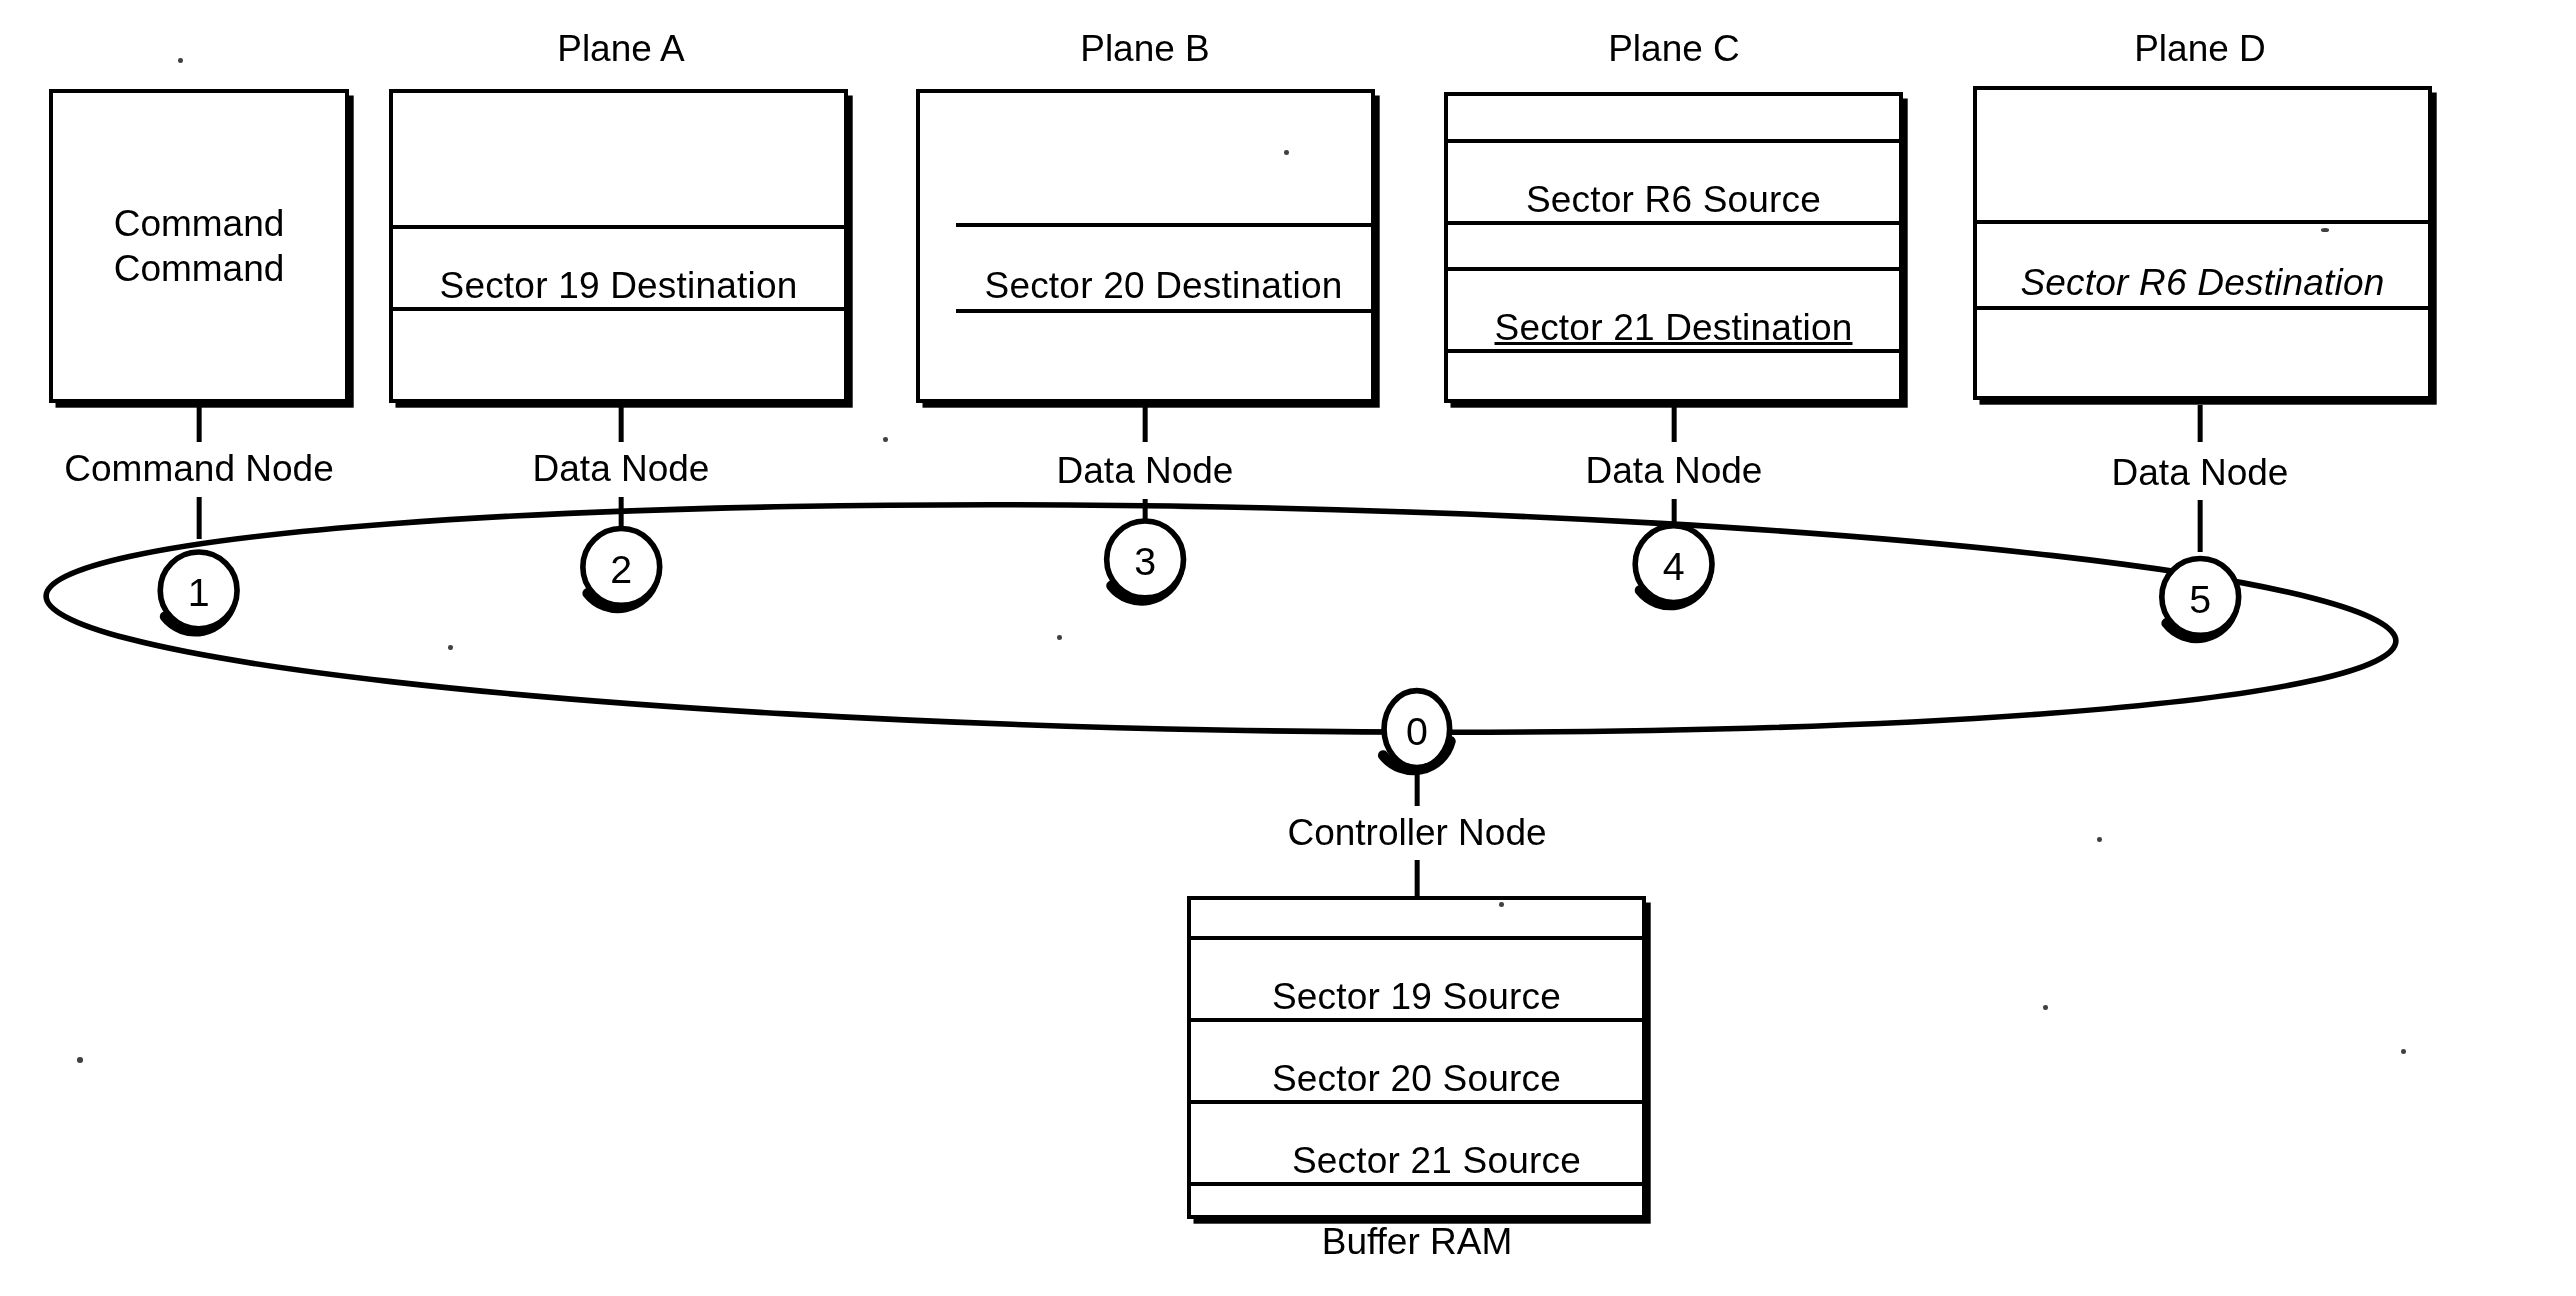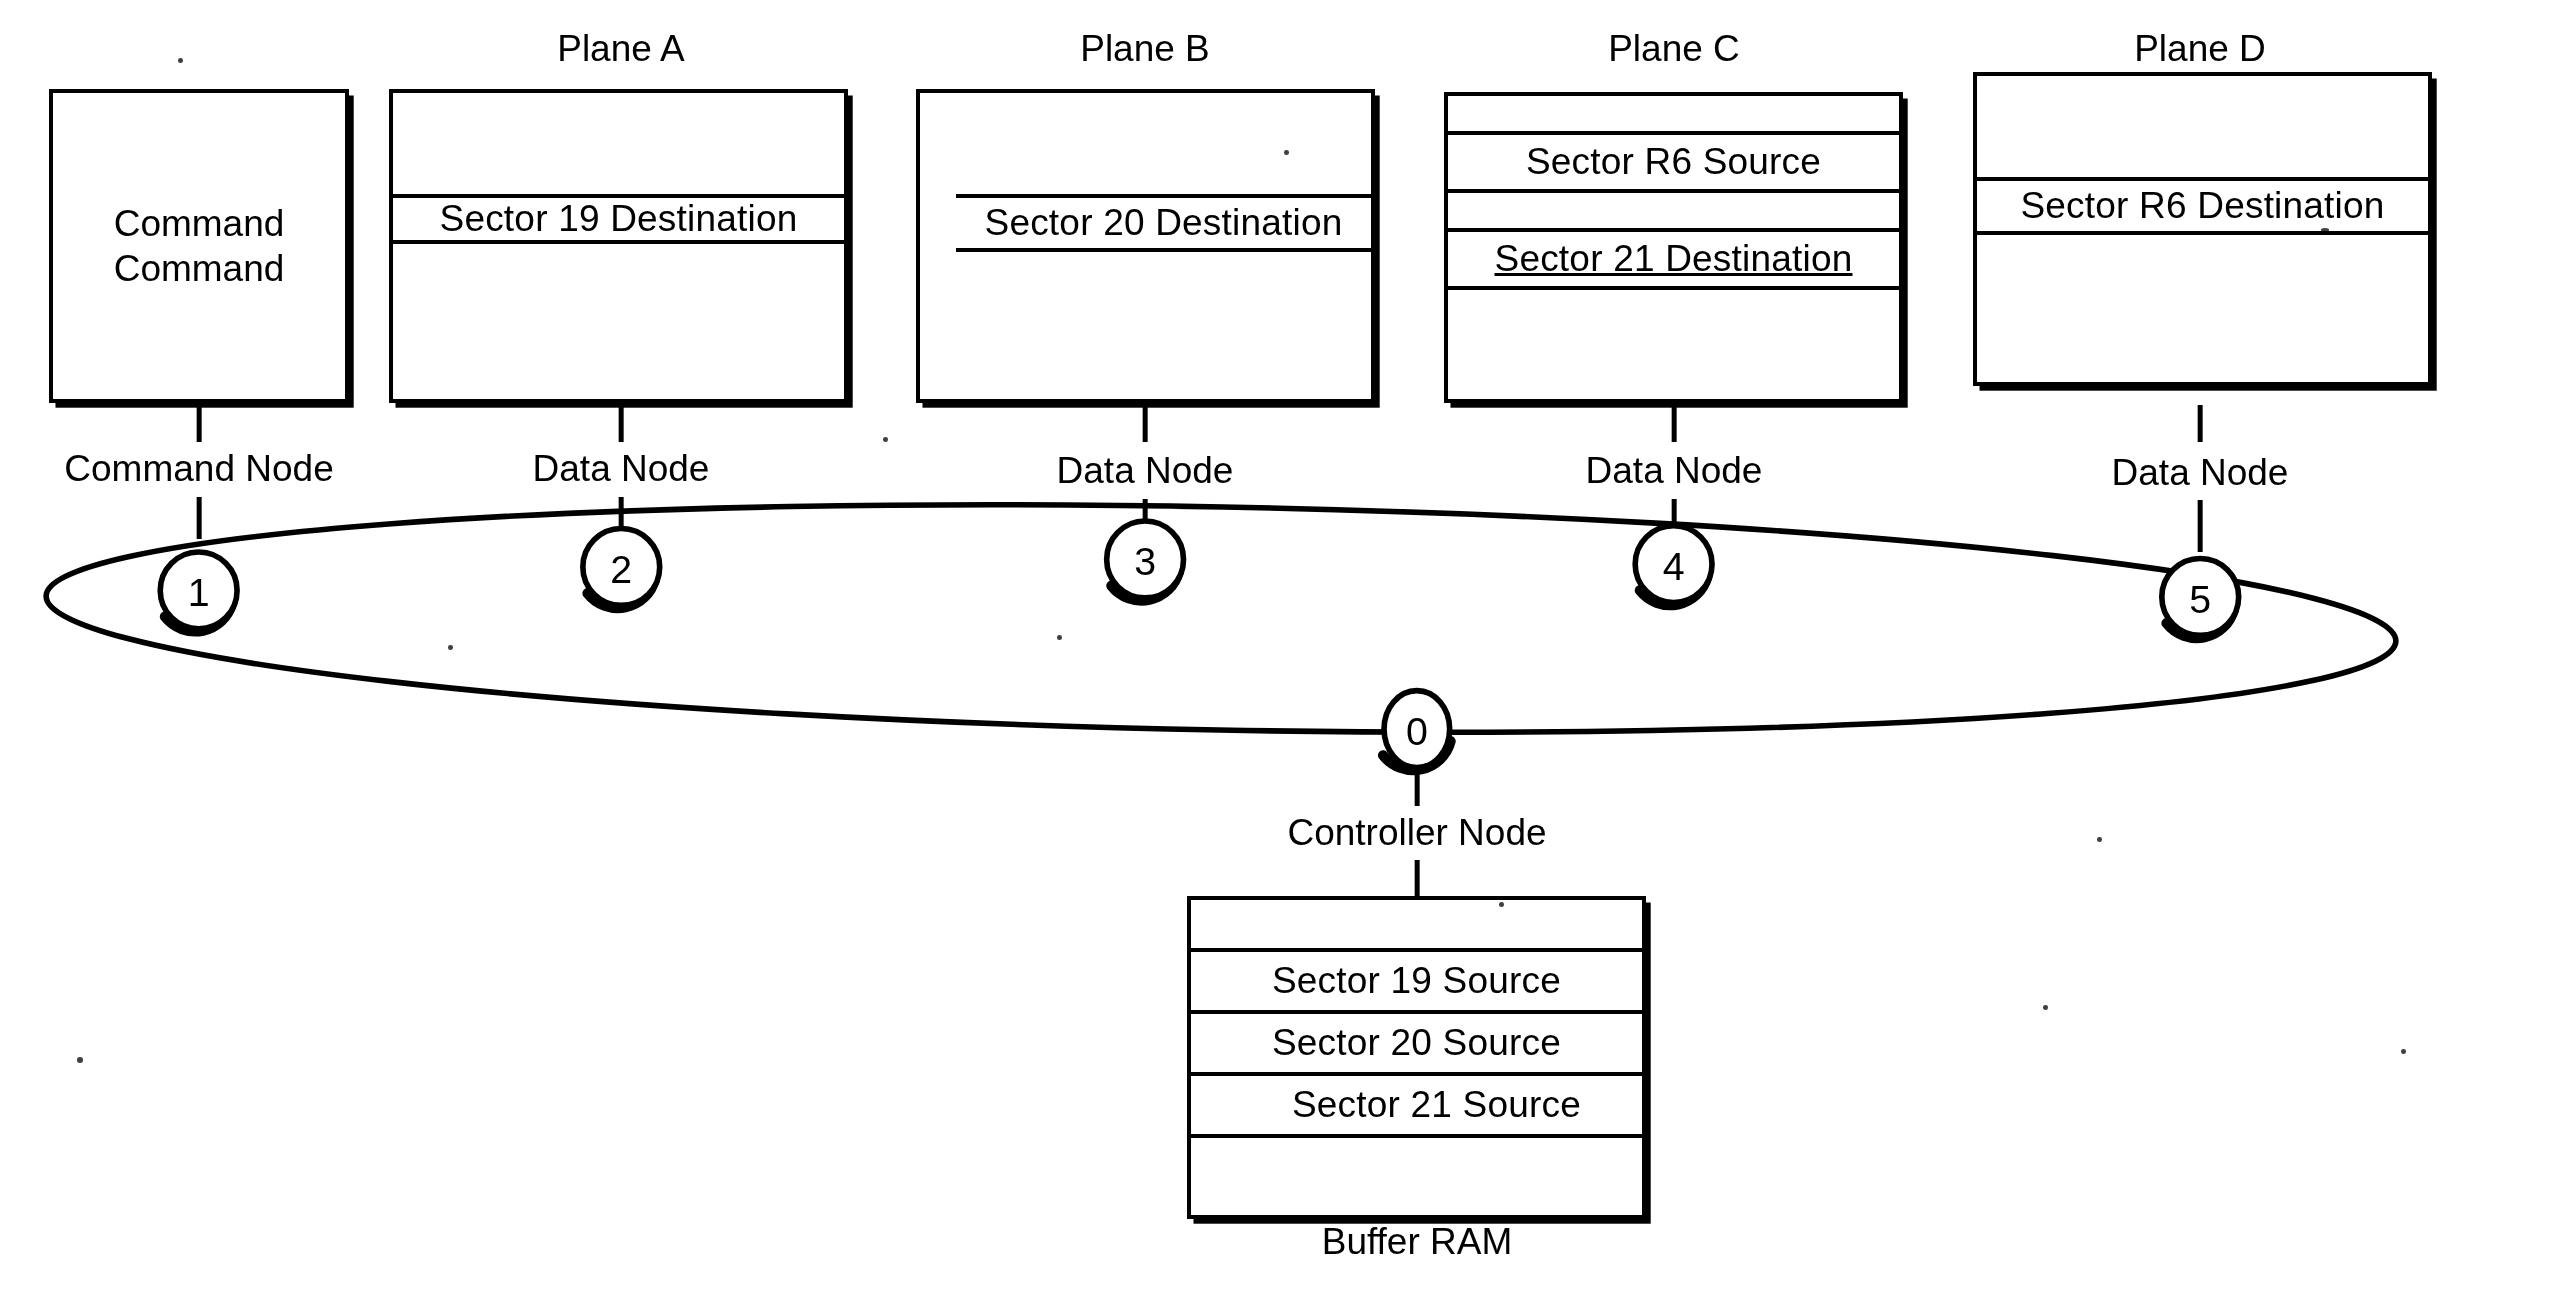--- a/index.html
+++ b/index.html
@@ -31,20 +31,21 @@
     box-shadow: 5.6px 5.6px 0 -0.9px #000;
   }
   .block .row {
     box-sizing: border-box;
     display: flex;
     align-items: center;
     justify-content: center;
     border-bottom: 4.7px solid #000;
     background: #fff;
     white-space: nowrap;
+    margin-top: 36px;
   }
   .block .row:last-child {
     border-bottom: none;
   }
   .block .row.text {
     font-size: 37px;
     letter-spacing: 0.2px;
   }
   .block .row.blank {
     
@@ -154,21 +155,21 @@
   </div>
 
   <div class="block" style="left:1444px; top:92px; width:459px; height:311px;">
     <div class="row blank" style="height:39px;"></div>
     <div class="row text" style="height:58px;">Sector R6 Source</div>
     <div class="row blank" style="height:39px;"></div>
     <div class="row text" style="height:58px;text-decoration:underline;">Sector 21 Destination</div>
     <div class="row blank" style="height:51px;"></div>
   </div>
 
-  <div class="block" style="left:1973px; top:72px; width:459px; height:314px;">
+  <div class="block" style="left:1973px; top:86px; width:459px; height:314px;font-style:italic;">
     <div class="row blank" style="height:105px;"></div>
     <div class="row text" style="height:54px;">Sector R6 Destination</div>
     <div class="row blank" style="height:54px;"></div>
   </div>
 
   <div class="stem" style="left:199px; top:405px; height:37px;"></div>
   <div class="stem" style="left:621px; top:405px; height:37px;"></div>
   <div class="stem" style="left:1145px; top:405px; height:37px;"></div>
   <div class="stem" style="left:1674px; top:405px; height:37px;"></div>
   <div class="stem" style="left:2200px; top:405px; height:37px;"></div>

